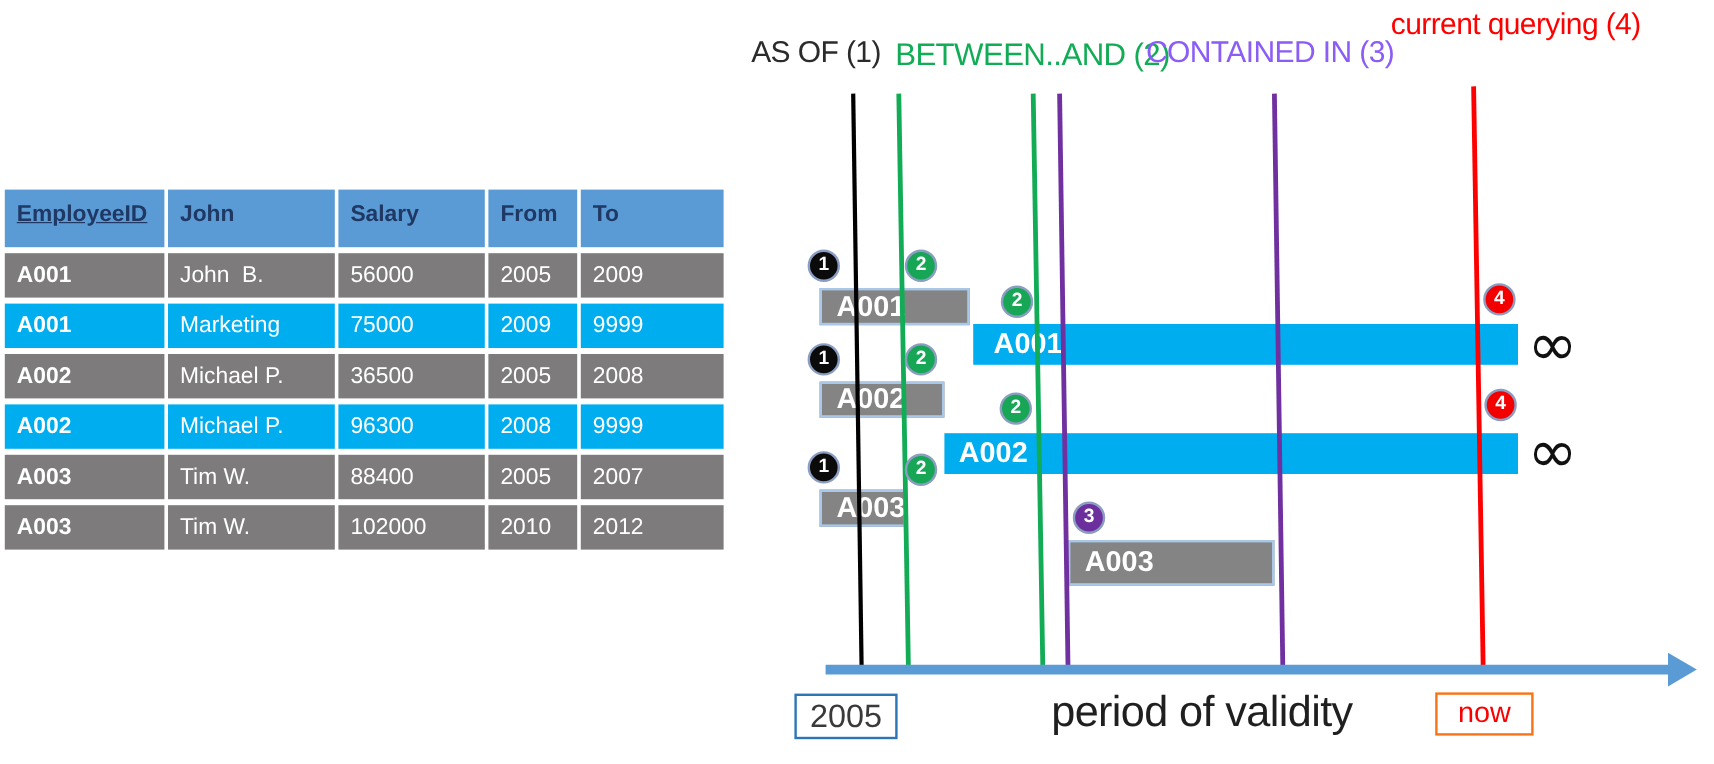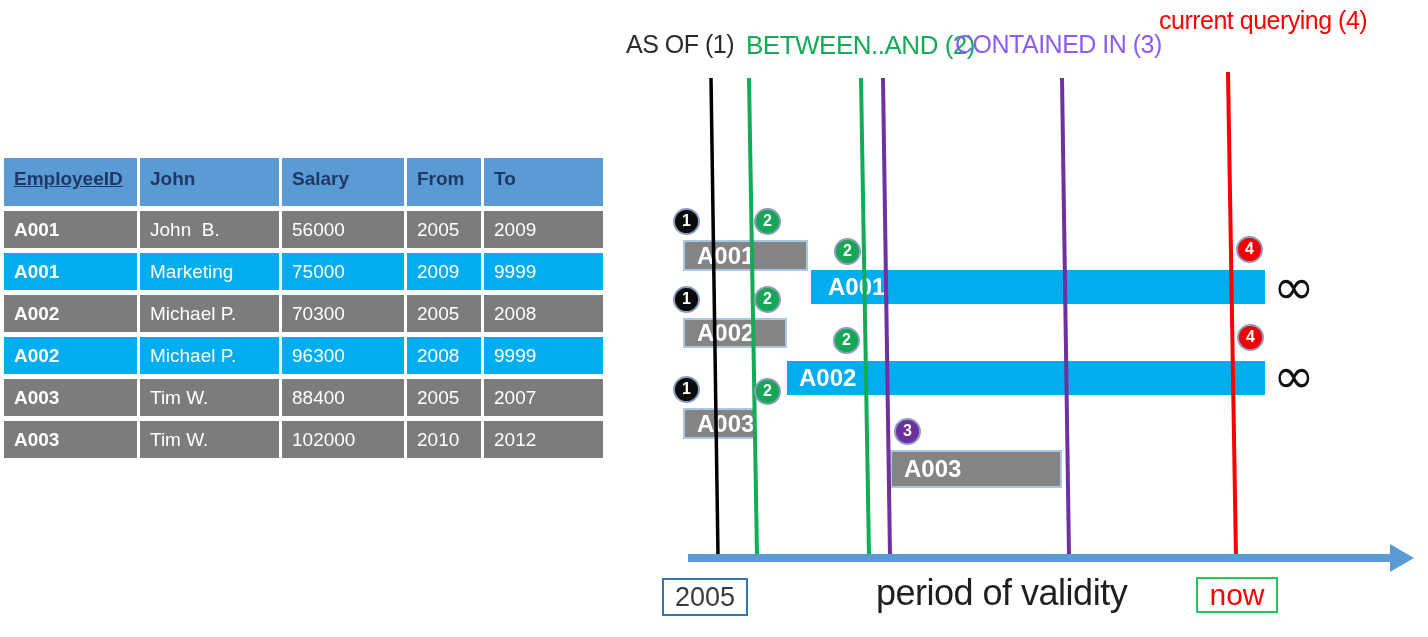--- a/index.html
+++ b/index.html
@@ -64,21 +64,21 @@
     position:absolute; left:662px; top:578px; width:86px; height:38px; z-index:4;
     border:2px solid #2E75B6; color:#3a3a3a; font-size:27px;
     display:flex; align-items:center; justify-content:center; background:#fff;
   }
   .axis-label {
     position:absolute; left:876px; top:572px; z-index:4;
     font-size:36px; color:#1f1f1f; letter-spacing:-0.5px; white-space:nowrap;
   }
   .now-box {
     position:absolute; left:1196px; top:577px; width:82px; height:36px; z-index:4;
-    border:2px solid #22c55e; color:#FB0000; font-size:30px;
+    border:2px solid #f97316; color:#FB0000; font-size:24px;
     display:flex; align-items:center; justify-content:center; background:#fff;
   }
 </style>
 </head>
 <body>
 
 <div class="stage">
 
   <table class="emp-table">
     <colgroup>
@@ -108,21 +108,21 @@
       <tr class="cyan">
         <td>A001</td>
         <td>Marketing</td>
         <td>75000</td>
         <td>2009</td>
         <td>9999</td>
       </tr>
       <tr class="gray">
         <td>A002</td>
         <td>Michael P.</td>
-        <td>70300</td>
+        <td>36500</td>
         <td>2005</td>
         <td>2008</td>
       </tr>
       <tr class="cyan">
         <td>A002</td>
         <td>Michael P.</td>
         <td>96300</td>
         <td>2008</td>
         <td>9999</td>
       </tr>

